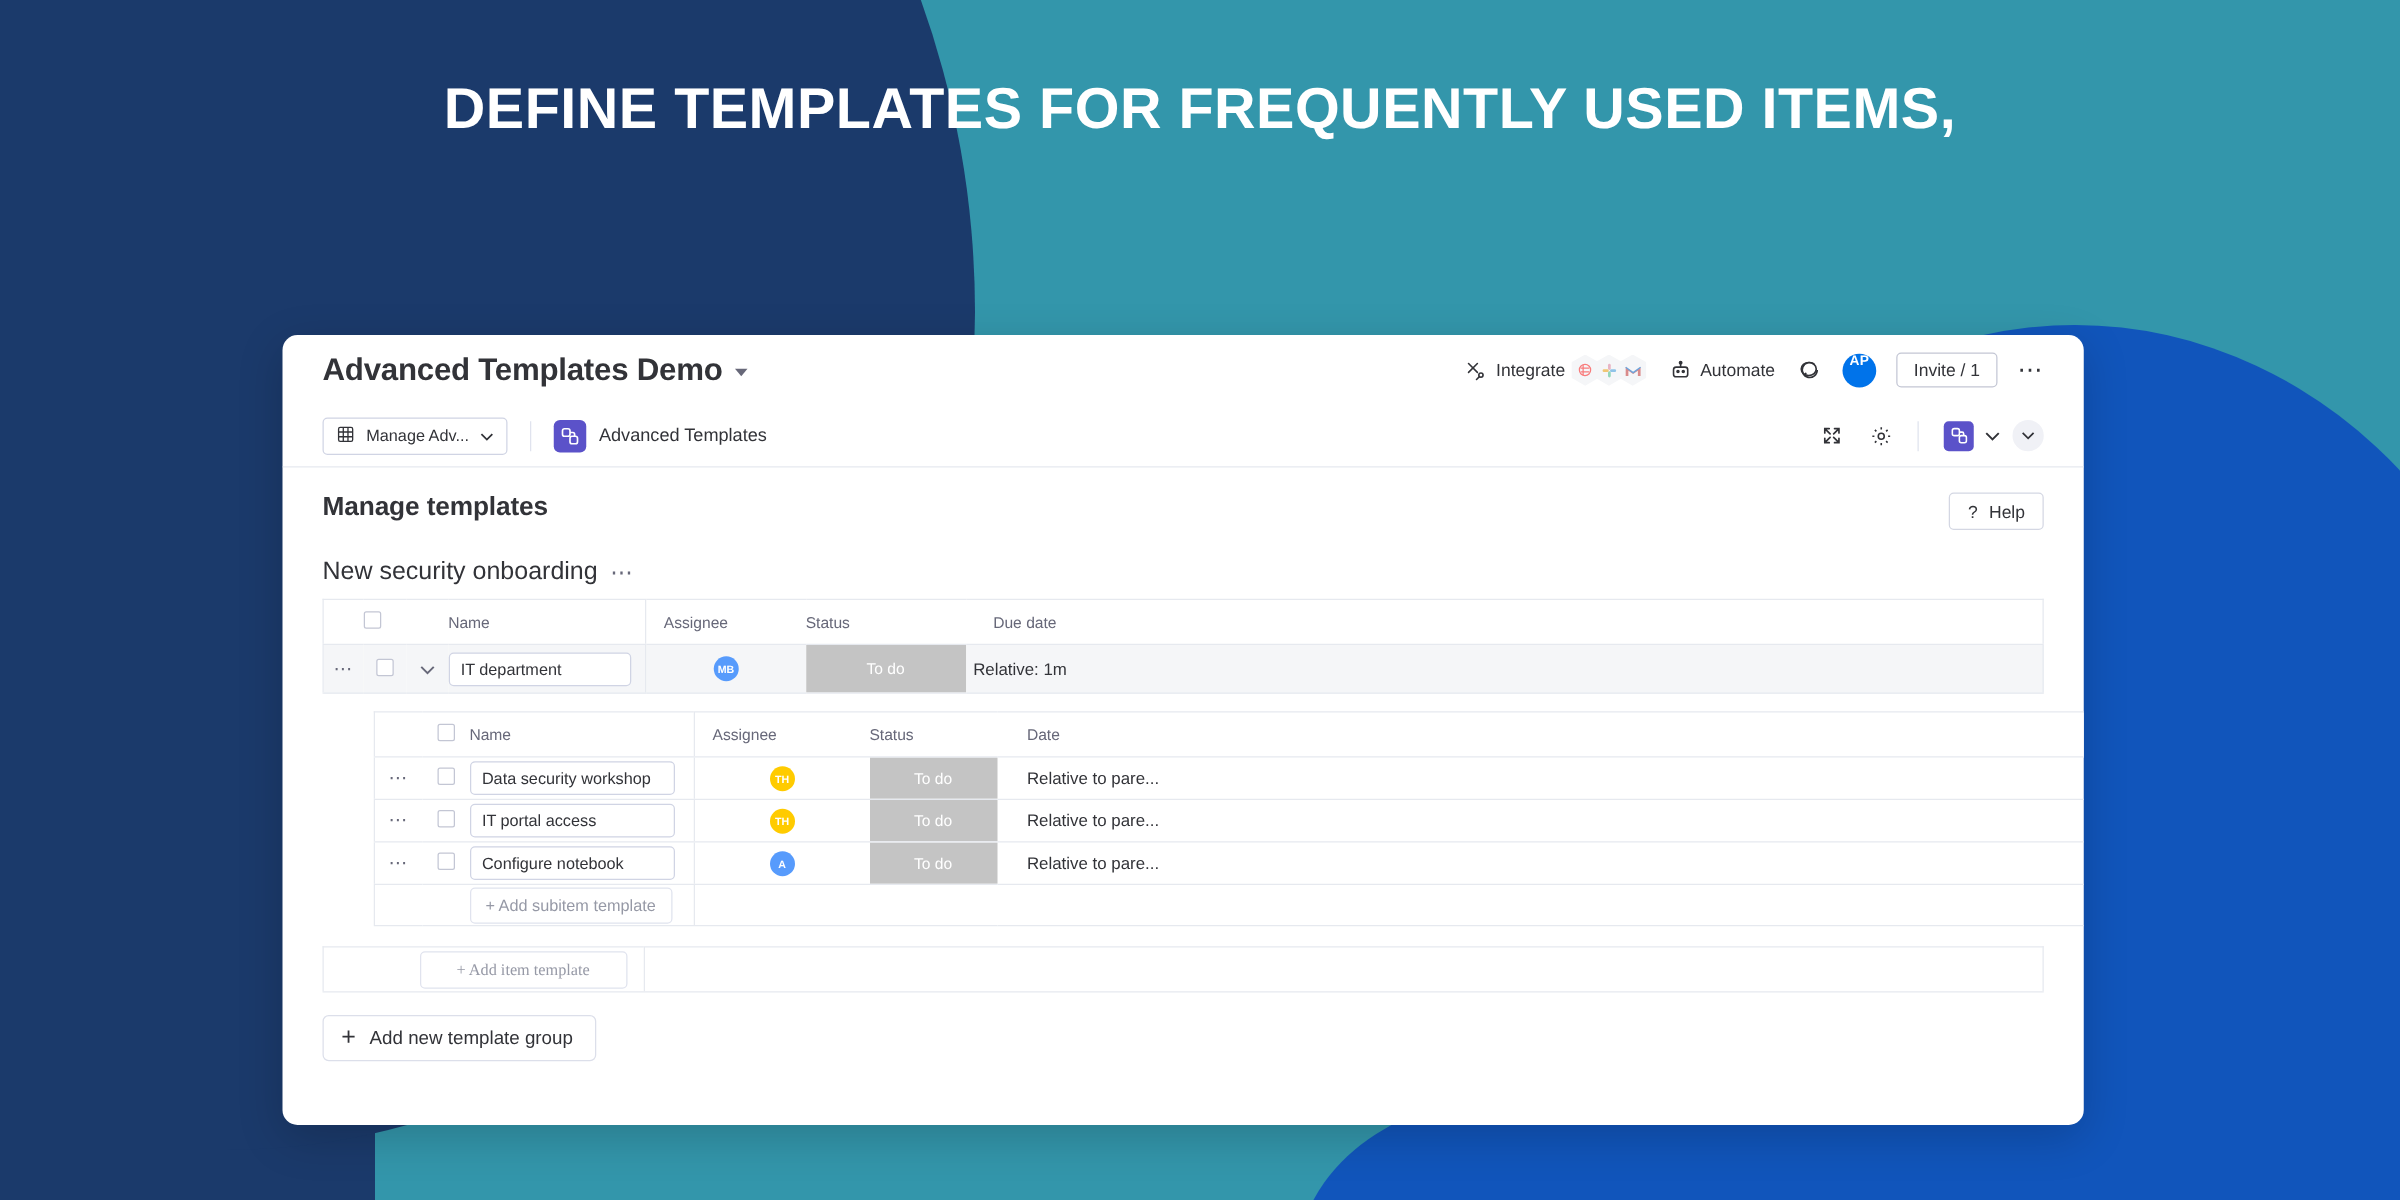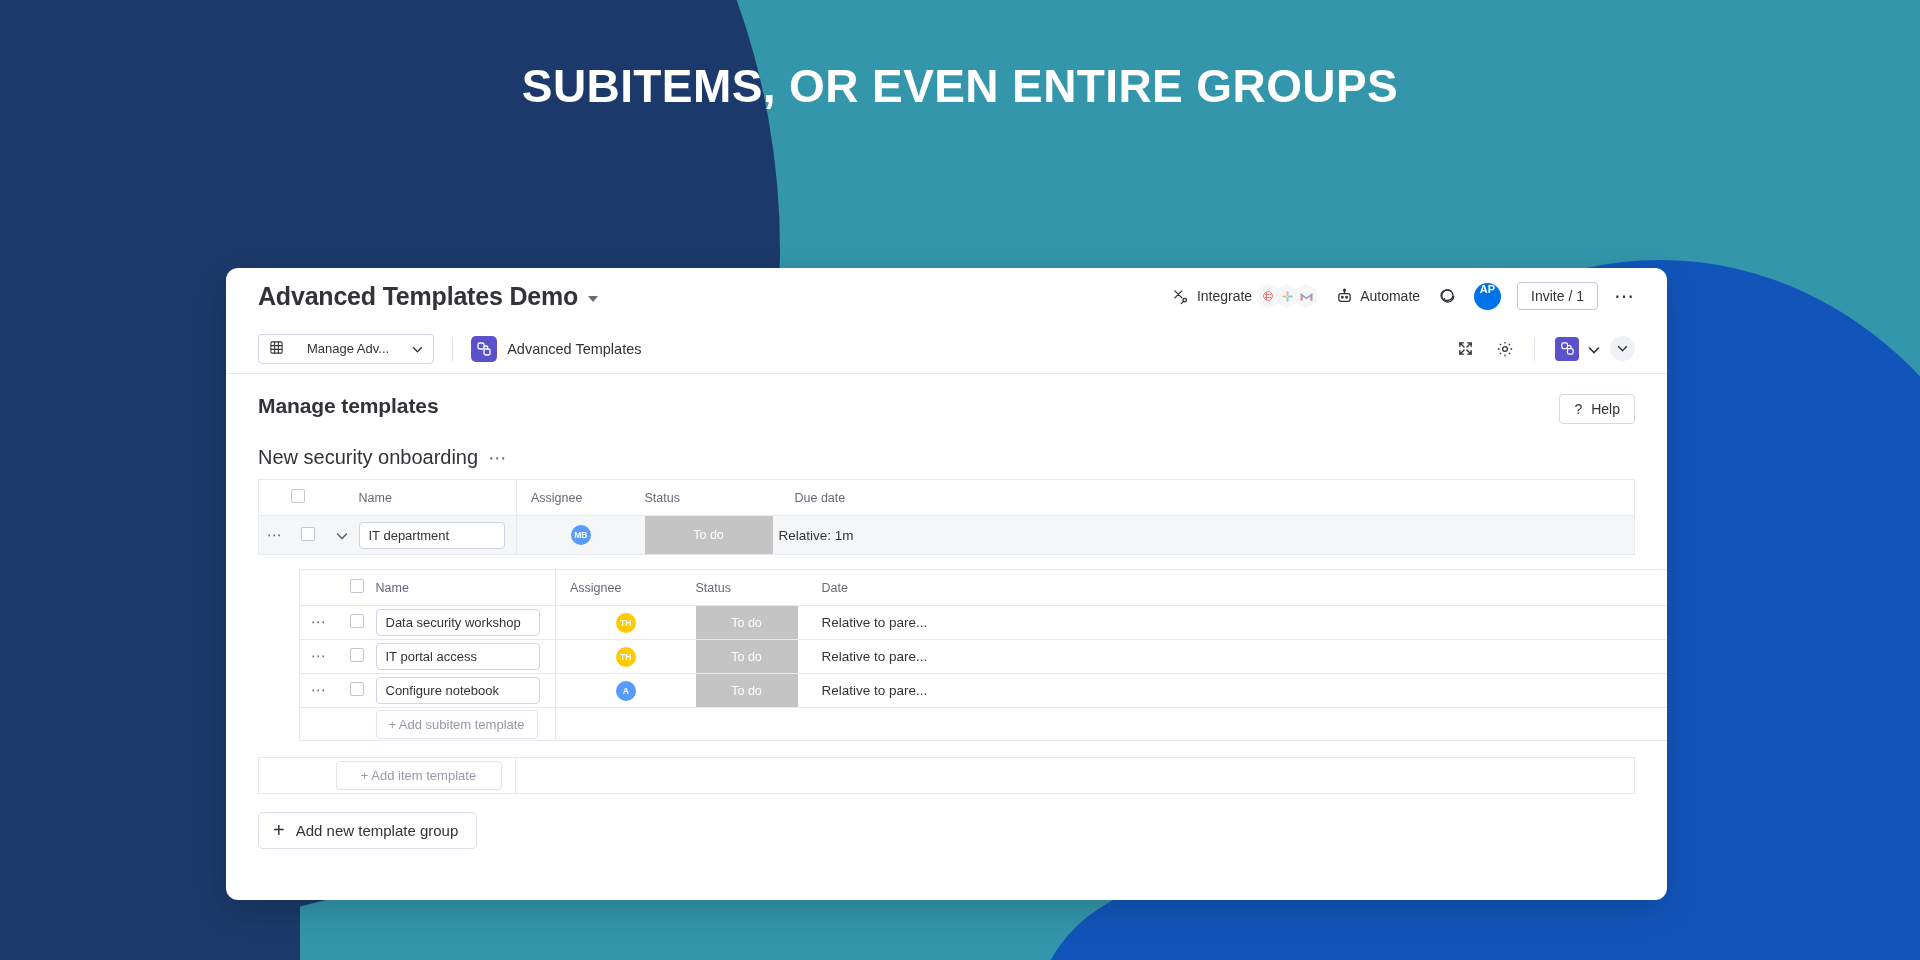--- a/index.html
+++ b/index.html
@@ -108,21 +108,21 @@
     font-size:14px; color:#323338; background:#fff;
   }
   #topbar-more { margin-left:16px; font-size:20px; color:#323338; letter-spacing:1px; line-height:10px;}
 
   
   .topbar2 {
     display:flex; align-items:center; height:50px;
     padding: 0 32px; border-bottom:1px solid #e6e9ef;
   }
   #view-select {
-    display:flex;align-items:center;gap:23px;
+    display:flex;align-items:center;gap:9px;
     border:1px solid #d0d4e4; border-radius:4px;
     padding:5px 10px; font-size:13px; color:#323338;
     min-width:138px;
   }
   #view-select .lbl { flex:1; }
   .divider-v { width:1px; height:24px; background:#e0e3ee; margin:0 18px; }
   #app-tab { display:flex; align-items:center; gap:10px; font-size:14.5px; color:#323338; }
   #app-tab-icon {
     width:26px;height:26px;border-radius:5px;background:#5b52c9;
     display:flex;align-items:center;justify-content:center;
@@ -192,42 +192,42 @@
   #main-table { margin-top:10px; border:1px solid #e6e9ef; border-bottom:none; }
   #main-table .row-main td { background:#f5f6f8; height:38px; }
   #main-table td.sep, #main-table th.sep { border-left:1px solid #e6e9ef; }
 
   
   #sub-wrap { margin-left:41px; margin-top:14px; border:1px solid #e6e9ef; border-bottom:none;}
   #sub-wrap td.sep, #sub-wrap th.sep { border-left:1px solid #e6e9ef; }
 
   
   #add-item-table { margin-top:16px; border:1px solid #e6e9ef; }
-  #add-item-table td { height:36px; }
+  #add-item-table td { height:36px;font-family:Liberation Serif, serif; }
   #add-item-table td.sep { border-left:1px solid #e6e9ef; }
 
   #add-group-btn {
     margin-top:18px; display:inline-flex; align-items:center; gap:11px;
     border:1px solid #dcdfea; border-radius:5px; background:#fff;
     padding:9px 18px 9px 14px; font-size:15px; color:#323338;
   }
   .plus-ico { font-size:20px; font-weight:300; line-height:15px; color:#323338; }
 </style>
 </head>
 <body>
 
 <div id="stage">
 
   <div class="blob" id="blob-navy-fill"></div>
   <div class="blob" id="blob-navy"></div>
   <div class="blob" id="blob-blue-base"></div>
   <div class="blob" id="blob-blue"></div>
 
   <div id="headline">
-    <span class="line">SUBITEMS, OR EVEN ENTIRE GROUPS</span>
+    <span class="line">DEFINE TEMPLATES FOR FREQUENTLY USED ITEMS,</span>
   </div>
 
   <div id="app-window">
 
     <div class="topbar">
       <div id="board-title">
         <span>Advanced Templates Demo</span><span class="chev"></span>
       </div>
 
       <div class="spacer"></div>

